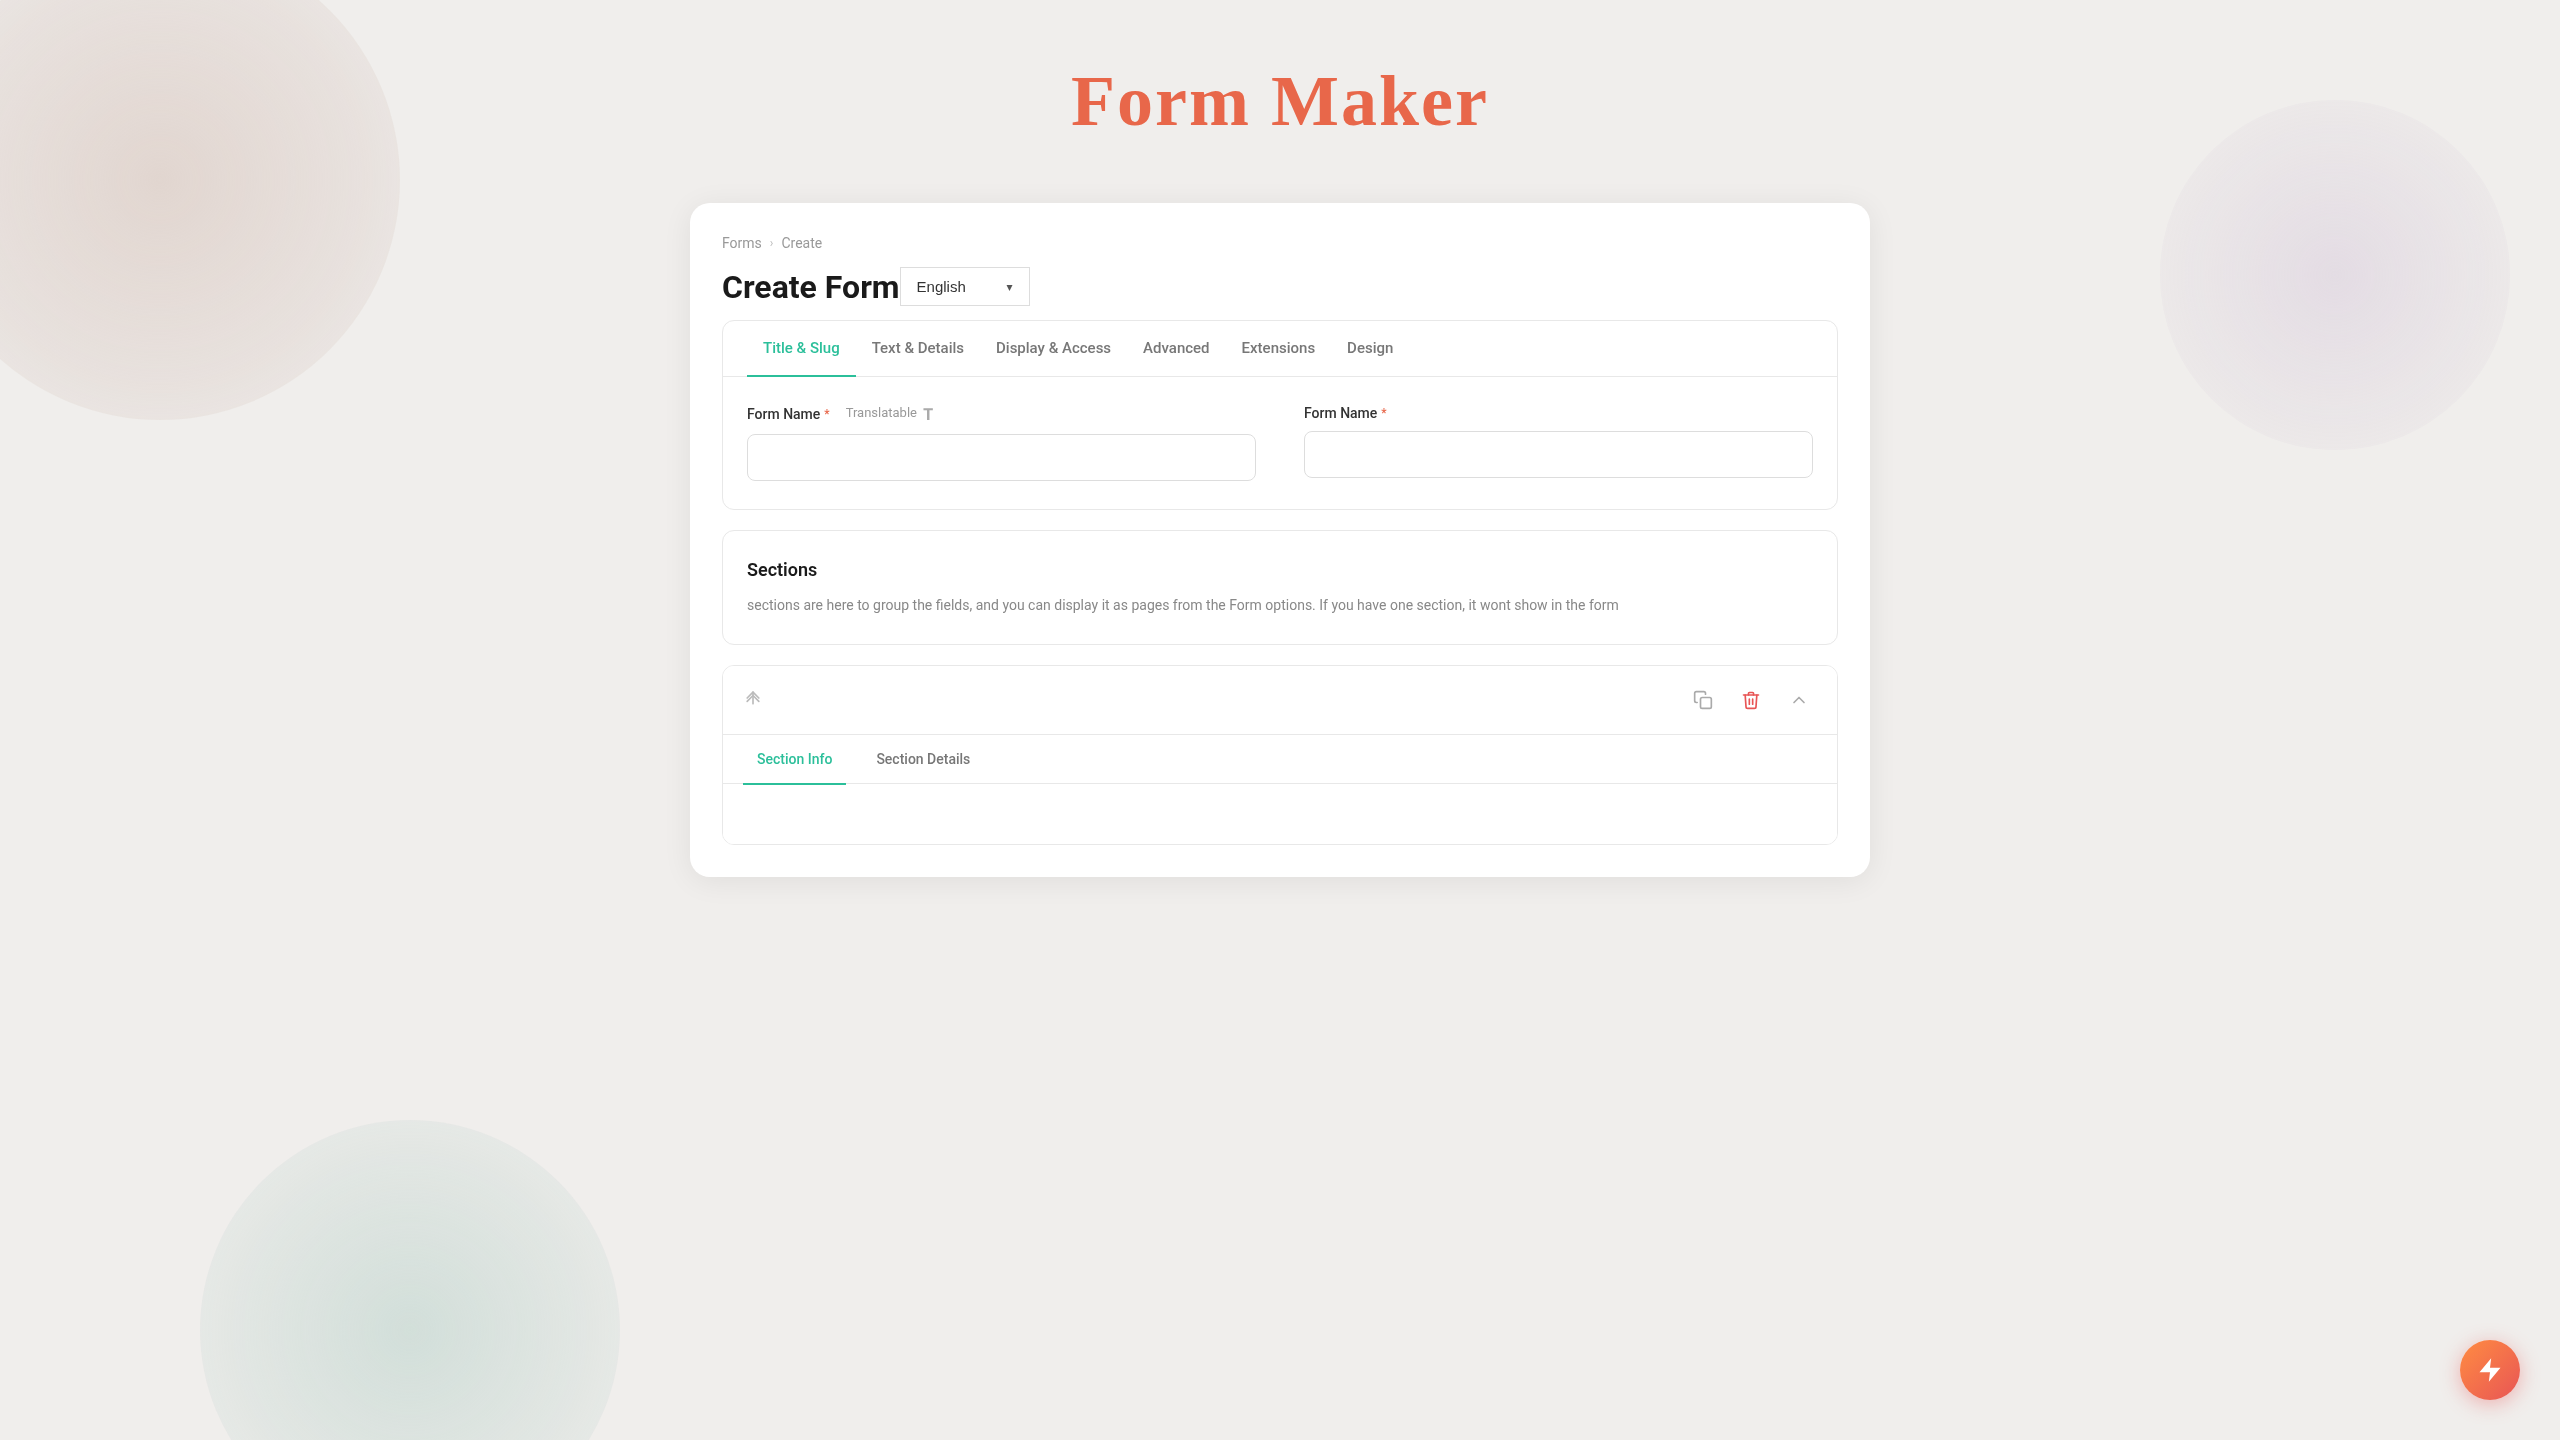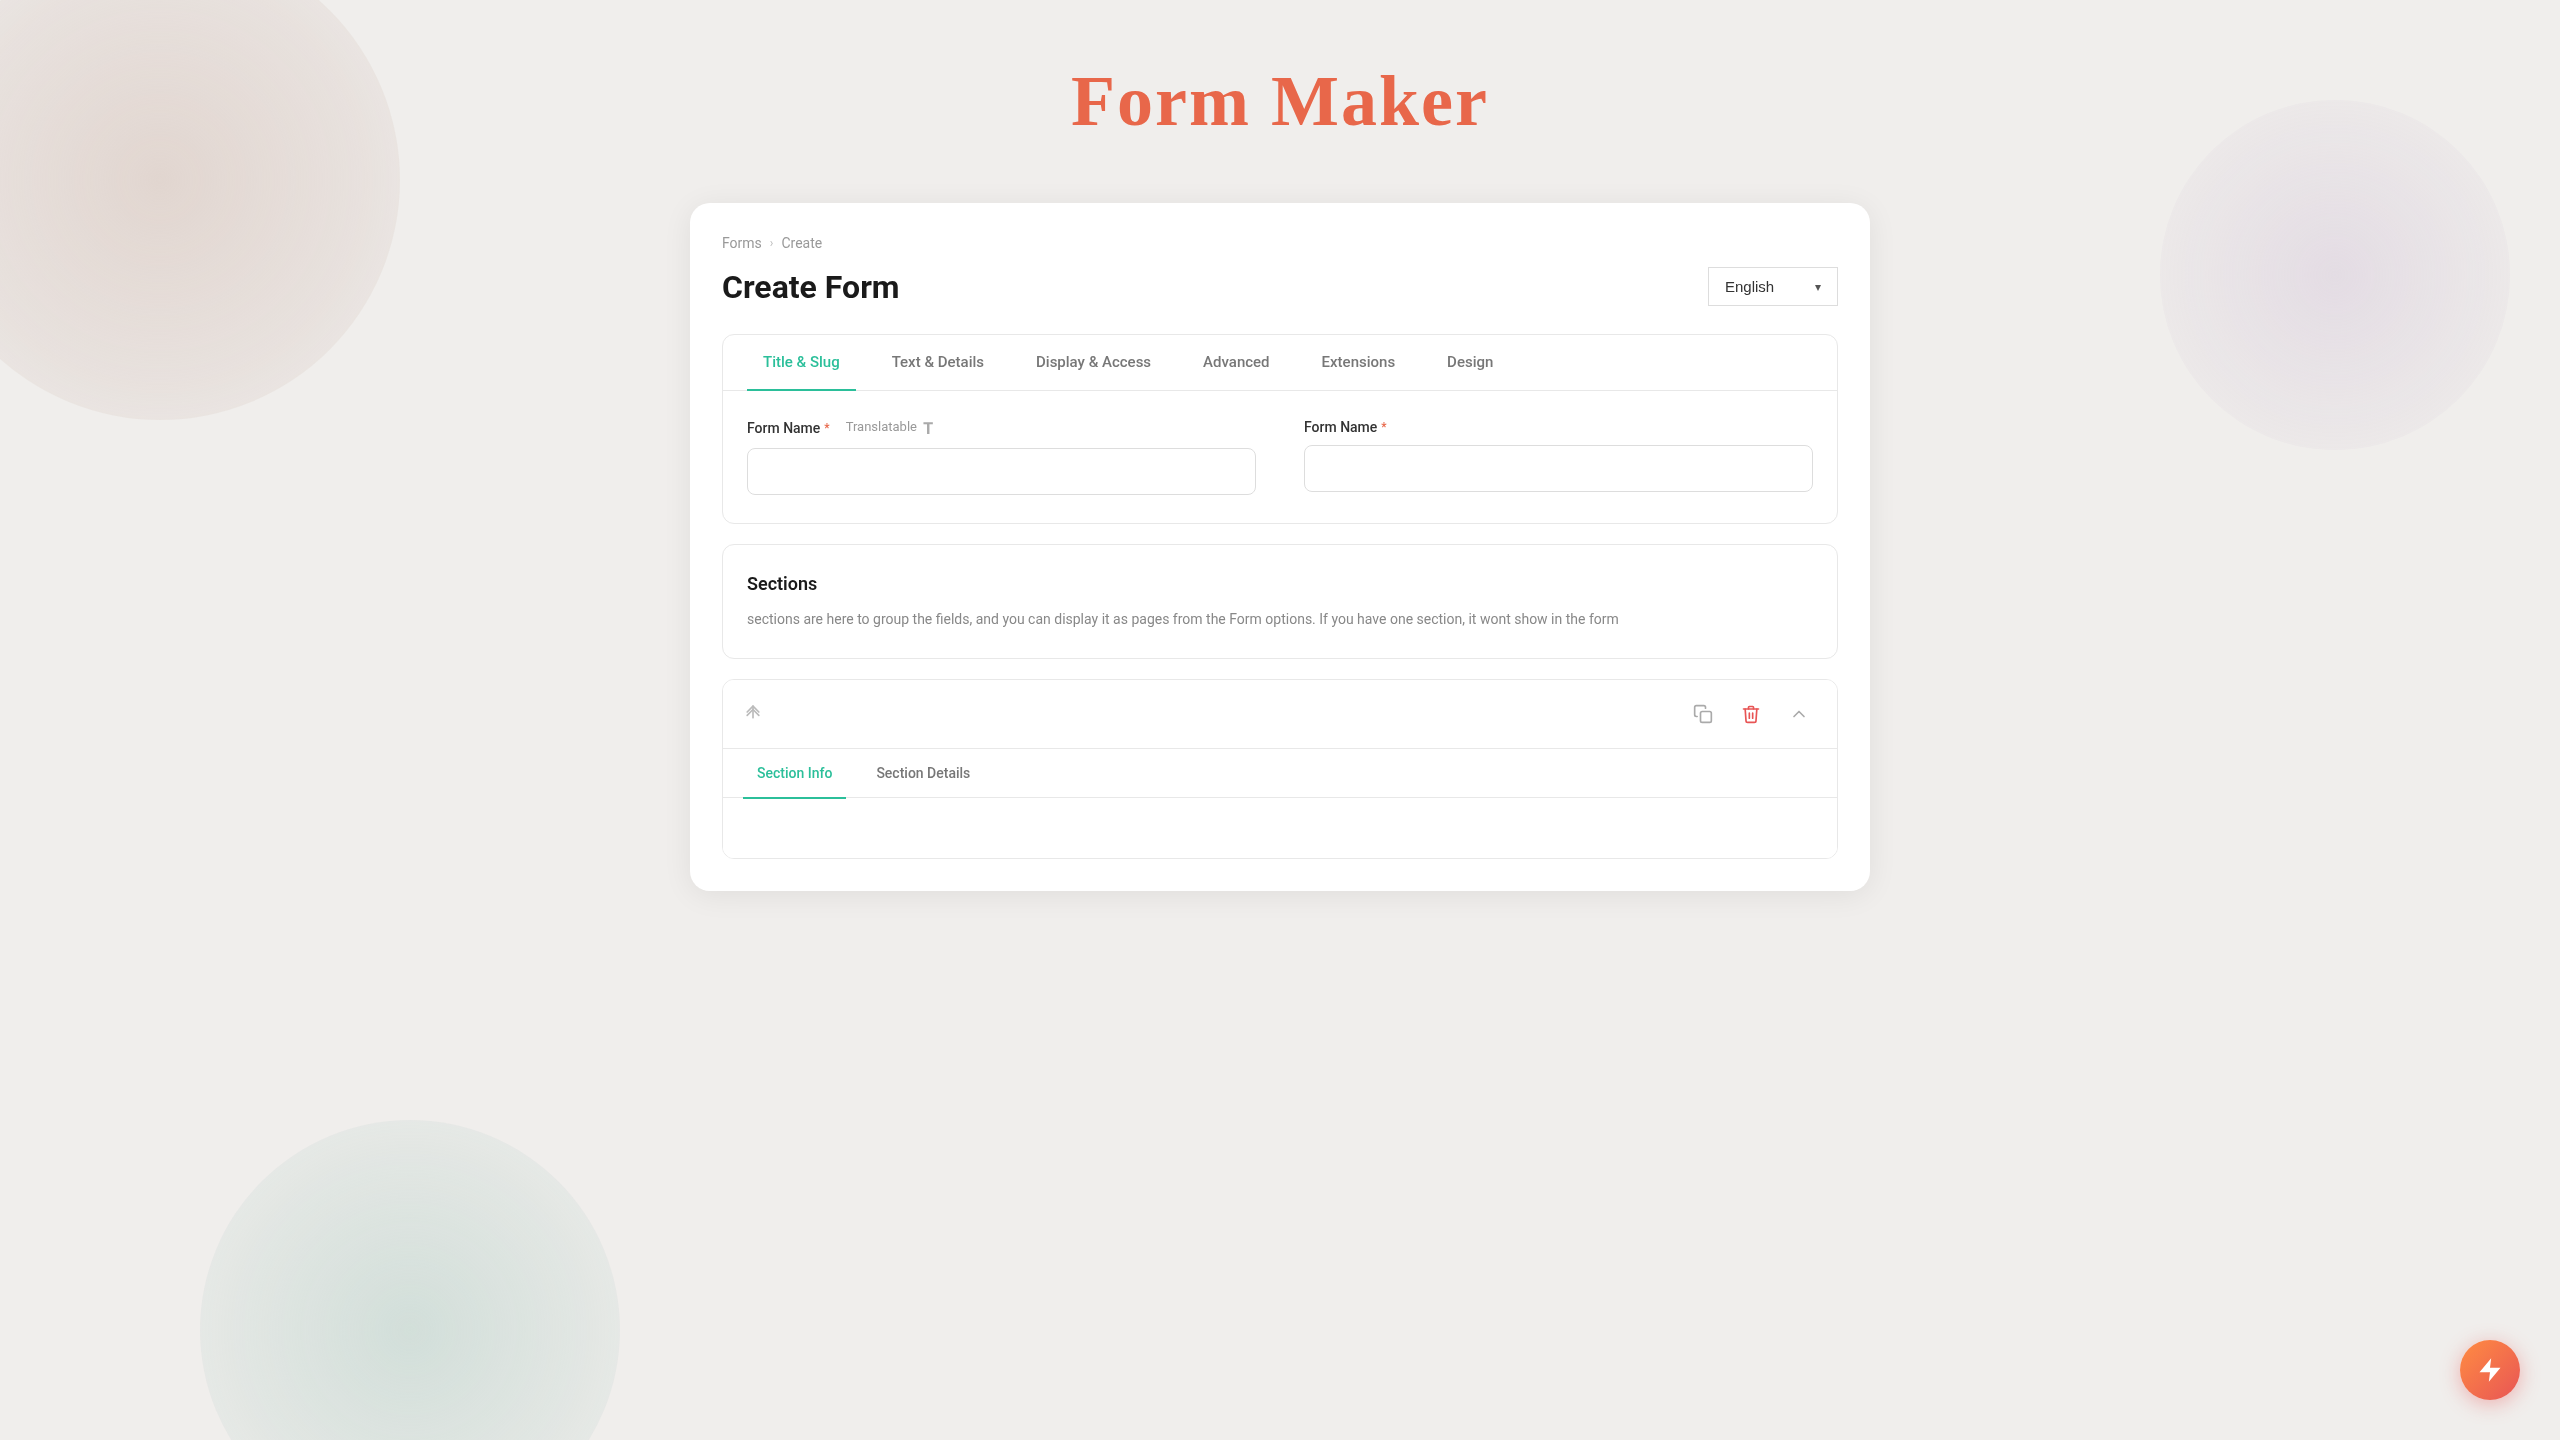--- a/index.html
+++ b/index.html
@@ -96,22 +96,21 @@
       font-size: 12px;
     }
     .breadcrumb-current {
       color: #999;
     }
 
     
     .page-header {
       display: flex;
       align-items: center;
-      justify-content: space-between;
-      margin-bottom: 28px;
+      margin-bottom: 14px;
     }
     .page-heading {
       font-size: 32px;
       font-weight: 700;
       color: #1a1a1a;
     }
 
     
     .lang-select {
       display: flex;
@@ -149,21 +148,21 @@
       margin-bottom: 20px;
       overflow: hidden;
     }
 
     
     .tabs-bar {
       display: flex;
       align-items: flex-end;
       padding: 0 24px;
       border-bottom: 1.5px solid #e8e8e8;
-      gap: 20px;
+      gap: 0;
     }
     .tab-item {
       padding: 18px 16px;
       font-size: 15px;
       font-weight: 500;
       color: #777;
       cursor: pointer;
       border-bottom: 2.5px solid transparent;
       margin-bottom: -1.5px;
       white-space: nowrap;

